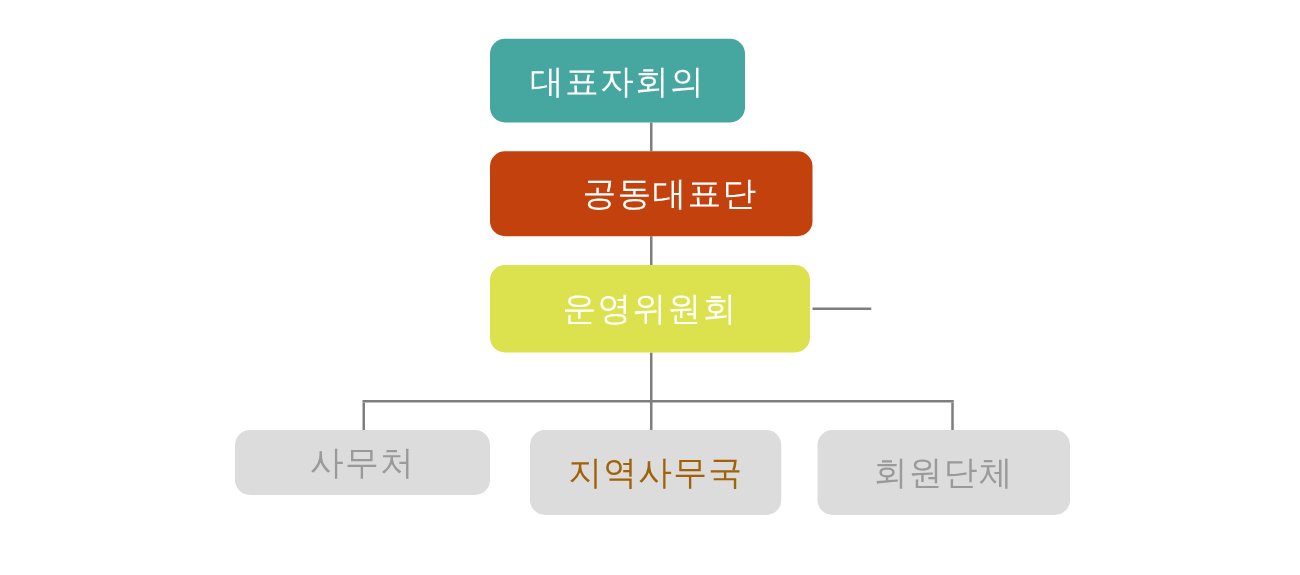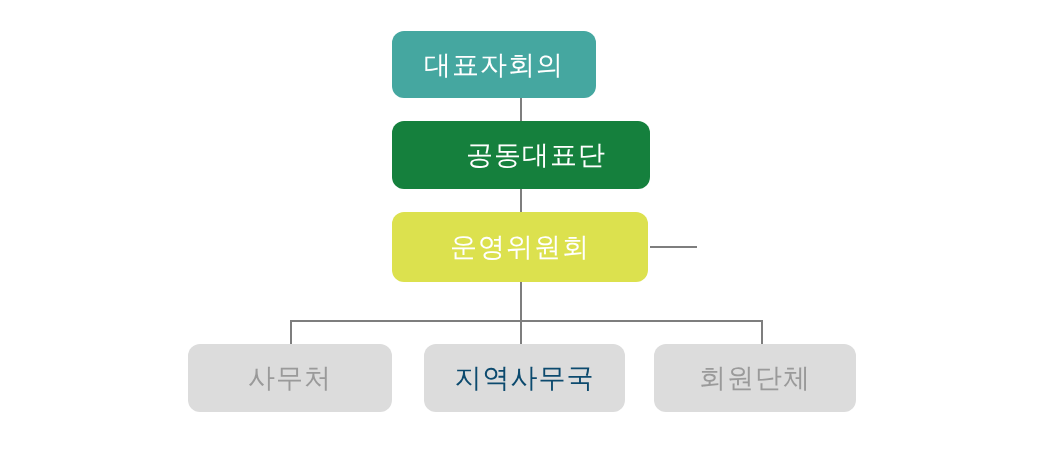--- a/index.html
+++ b/index.html
@@ -30,21 +30,21 @@
   .line {
     position: absolute;
     background: var(--line, #7e7e7e);
   }
 
   
   .n-representatives { left: 392px; top: 31px;  width: 204px; height: 67px; }
   .n-joint           { left: 392px; top: 121px; width: 258px; height: 68px; }
   .n-steering        { left: 392px; top: 212px; width: 256px; height: 70px; }
   .n-policy          { left: 697px; top: 210px; width: 260px; height: 72px; }
-  .n-secretariat     { left: 188px; top: 344px; width: 204px; height: 68px; }
+  .n-secretariat     { left: 188px; top: 344px; width: 204px; height: 52px; }
   .n-regional        { left: 424px; top: 344px; width: 201px; height: 68px; }
   .n-members         { left: 654px; top: 344px; width: 202px; height: 68px; }
 
   
   .c-rep-joint       { left: 520px; top: 98px;  width: 2px;   height: 23px; }
   .c-joint-steering  { left: 520px; top: 189px; width: 2px;   height: 23px; }
   .c-steering-policy { left: 650px; top: 246px; width: 47px;  height: 2px;  }
   .c-steering-down   { left: 520px; top: 282px; width: 2px;   height: 63px; }
   .c-bus             { left: 290px; top: 320px; width: 473px; height: 2px;  }
   .c-drop-left       { left: 290px; top: 322px; width: 2px;   height: 23px; }
@@ -58,24 +58,24 @@
   <div class="line c-rep-joint"></div>
   <div class="line c-joint-steering"></div>
   <div class="line c-steering-policy"></div>
   <div class="line c-steering-down"></div>
   <div class="line c-bus"></div>
   <div class="line c-drop-left"></div>
   <div class="line c-drop-right"></div>
 
   <div class="node n-representatives" style="background-color: rgb(69, 167, 160); color: rgb(255, 255, 255);">대표자회의</div>
 
-  <div class="node n-joint" style="background-color: #15803d; color: rgb(255, 255, 255); padding-left: 30px;">공동대표단</div>
+  <div class="node n-joint" style="background-color: #c2410c; color: rgb(255, 255, 255); padding-left: 30px;">공동대표단</div>
 
   <div class="node n-steering" style="background-color: rgb(220, 225, 78); color: rgb(255, 255, 255);">운영위원회</div>
 
 
   <div class="node n-secretariat" style="background-color: rgb(220, 220, 220); color: rgb(154, 154, 154);">사무처</div>
 
-  <div class="node n-regional" style="background-color: rgb(220, 220, 220); color: #0c4a6e;">지역사무국</div>
+  <div class="node n-regional" style="background-color: rgb(220, 220, 220); color: #a16207;">지역사무국</div>
 
   <div class="node n-members" style="background-color: rgb(220, 220, 220); color: rgb(154, 154, 154);">회원단체</div>
 
 </div>
 
 </body></html>

